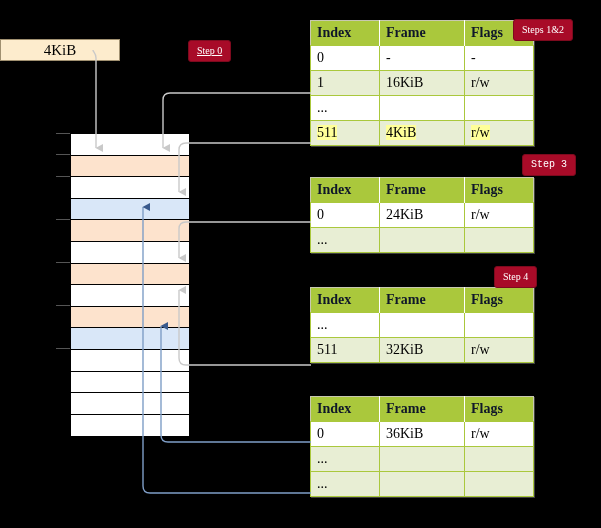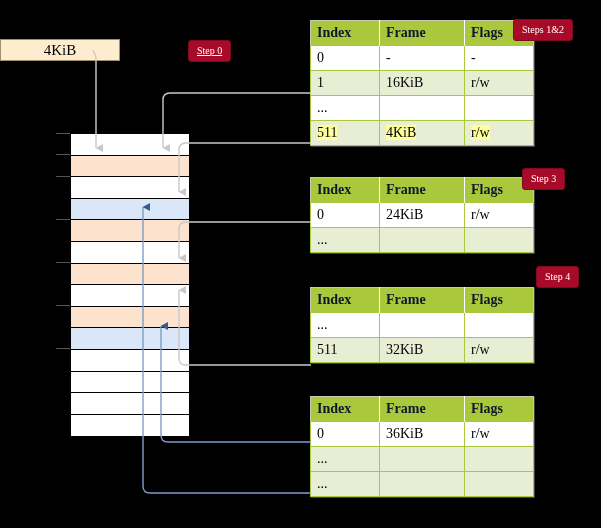--- a/index.html
+++ b/index.html
@@ -246,22 +246,22 @@
             <td class="col-frame">&nbsp;</td>
             <td class="col-flags">&nbsp;</td>
           </tr>
         </tbody>
       </table>
     </div>
 
   <div id="badges-host">
       <div class="step-badge" style="left: 188px; top: 40px; text-decoration: underline;">Step 0</div>
       <div class="step-badge" style="left: 513px; top: 19px;">Steps 1&amp;2</div>
-      <div class="step-badge" style="left: 522px; top: 168px;">Step 3</div>
-      <div class="step-badge" style="left: 536px; top: 266px;">Step 4</div>
+      <div class="step-badge" style="left: 522px; top: 154px; font-family: Liberation Mono, monospace;">Step 3</div>
+      <div class="step-badge" style="left: 494px; top: 266px;">Step 4</div>
     </div>
 
   <svg id="wires" viewBox="0 0 601 528" xmlns="http://www.w3.org/2000/svg">
     <defs>
       <marker id="arrow-grey" markerWidth="9" markerHeight="9" refX="4.5" refY="7.5" orient="auto" markerUnits="userSpaceOnUse">
         <path d="M0.5,0.5 L4.5,8 L8.5,0.5 Z" fill="#c9c9c9"></path>
       </marker>
       <marker id="arrow-grey-up" markerWidth="9" markerHeight="9" refX="4.5" refY="1.5" orient="auto" markerUnits="userSpaceOnUse">
         <path d="M0.5,8.5 L4.5,1 L8.5,8.5 Z" fill="#c9c9c9"></path>
       </marker>

